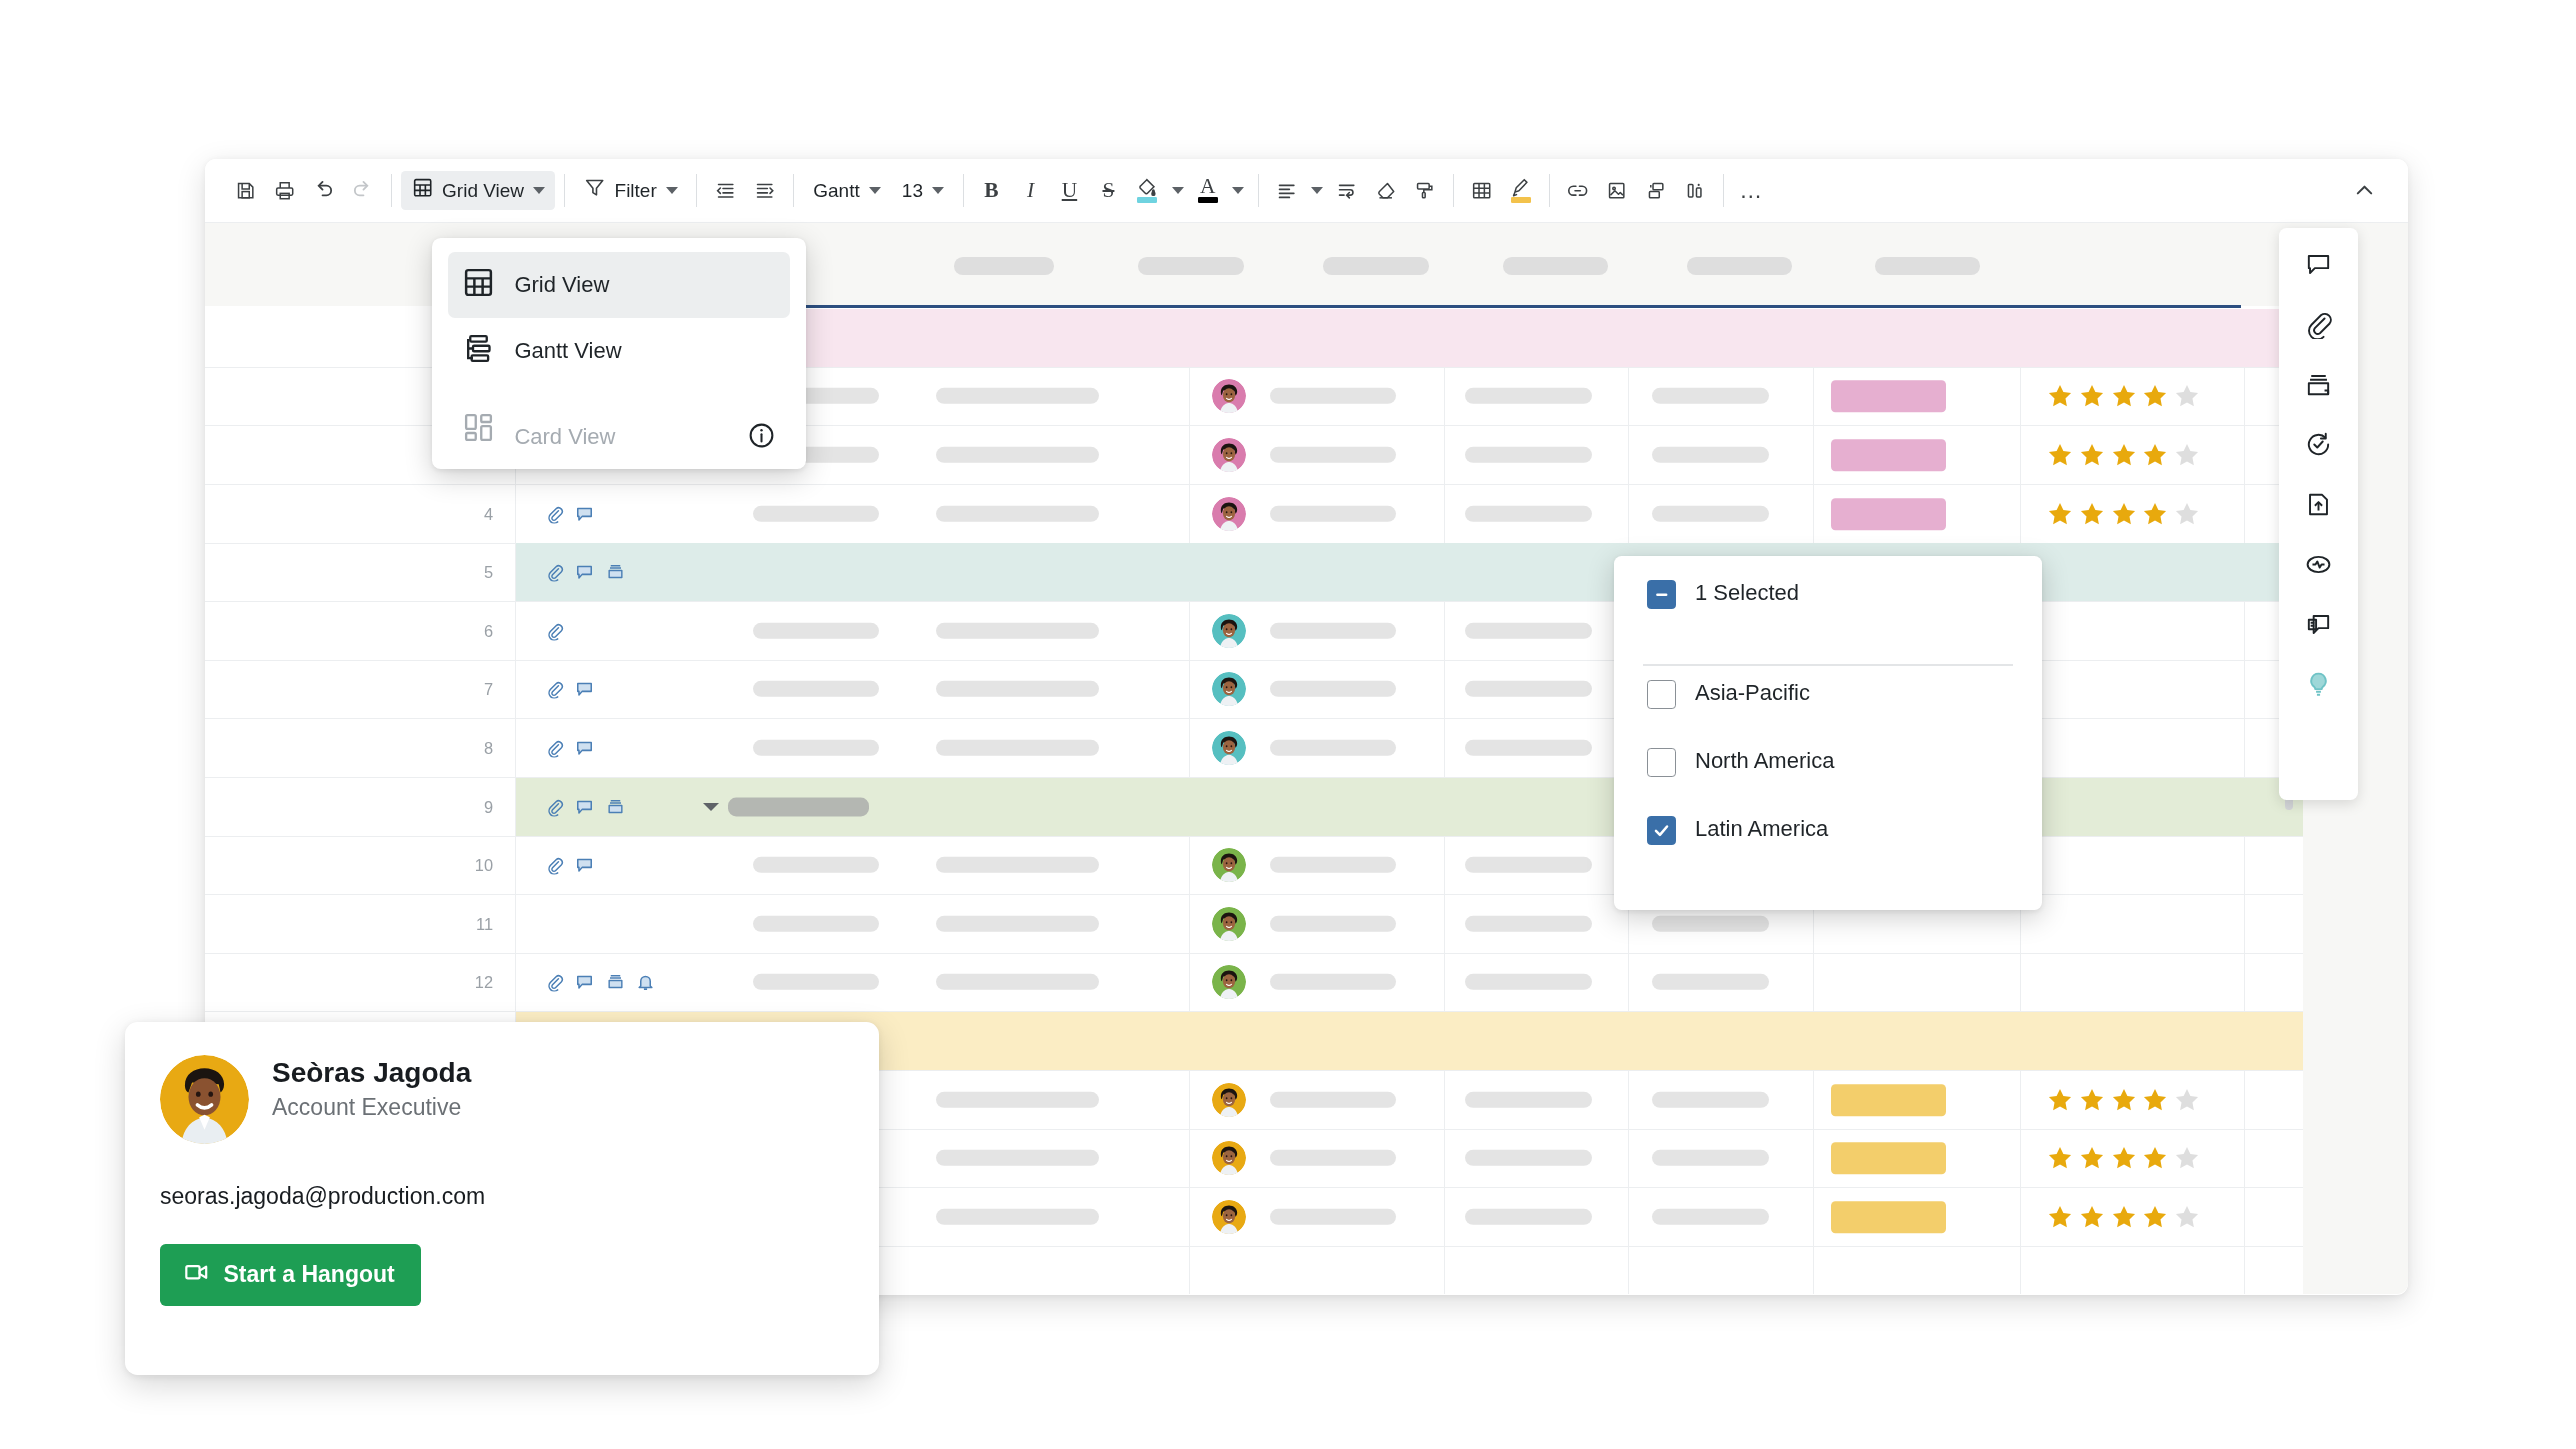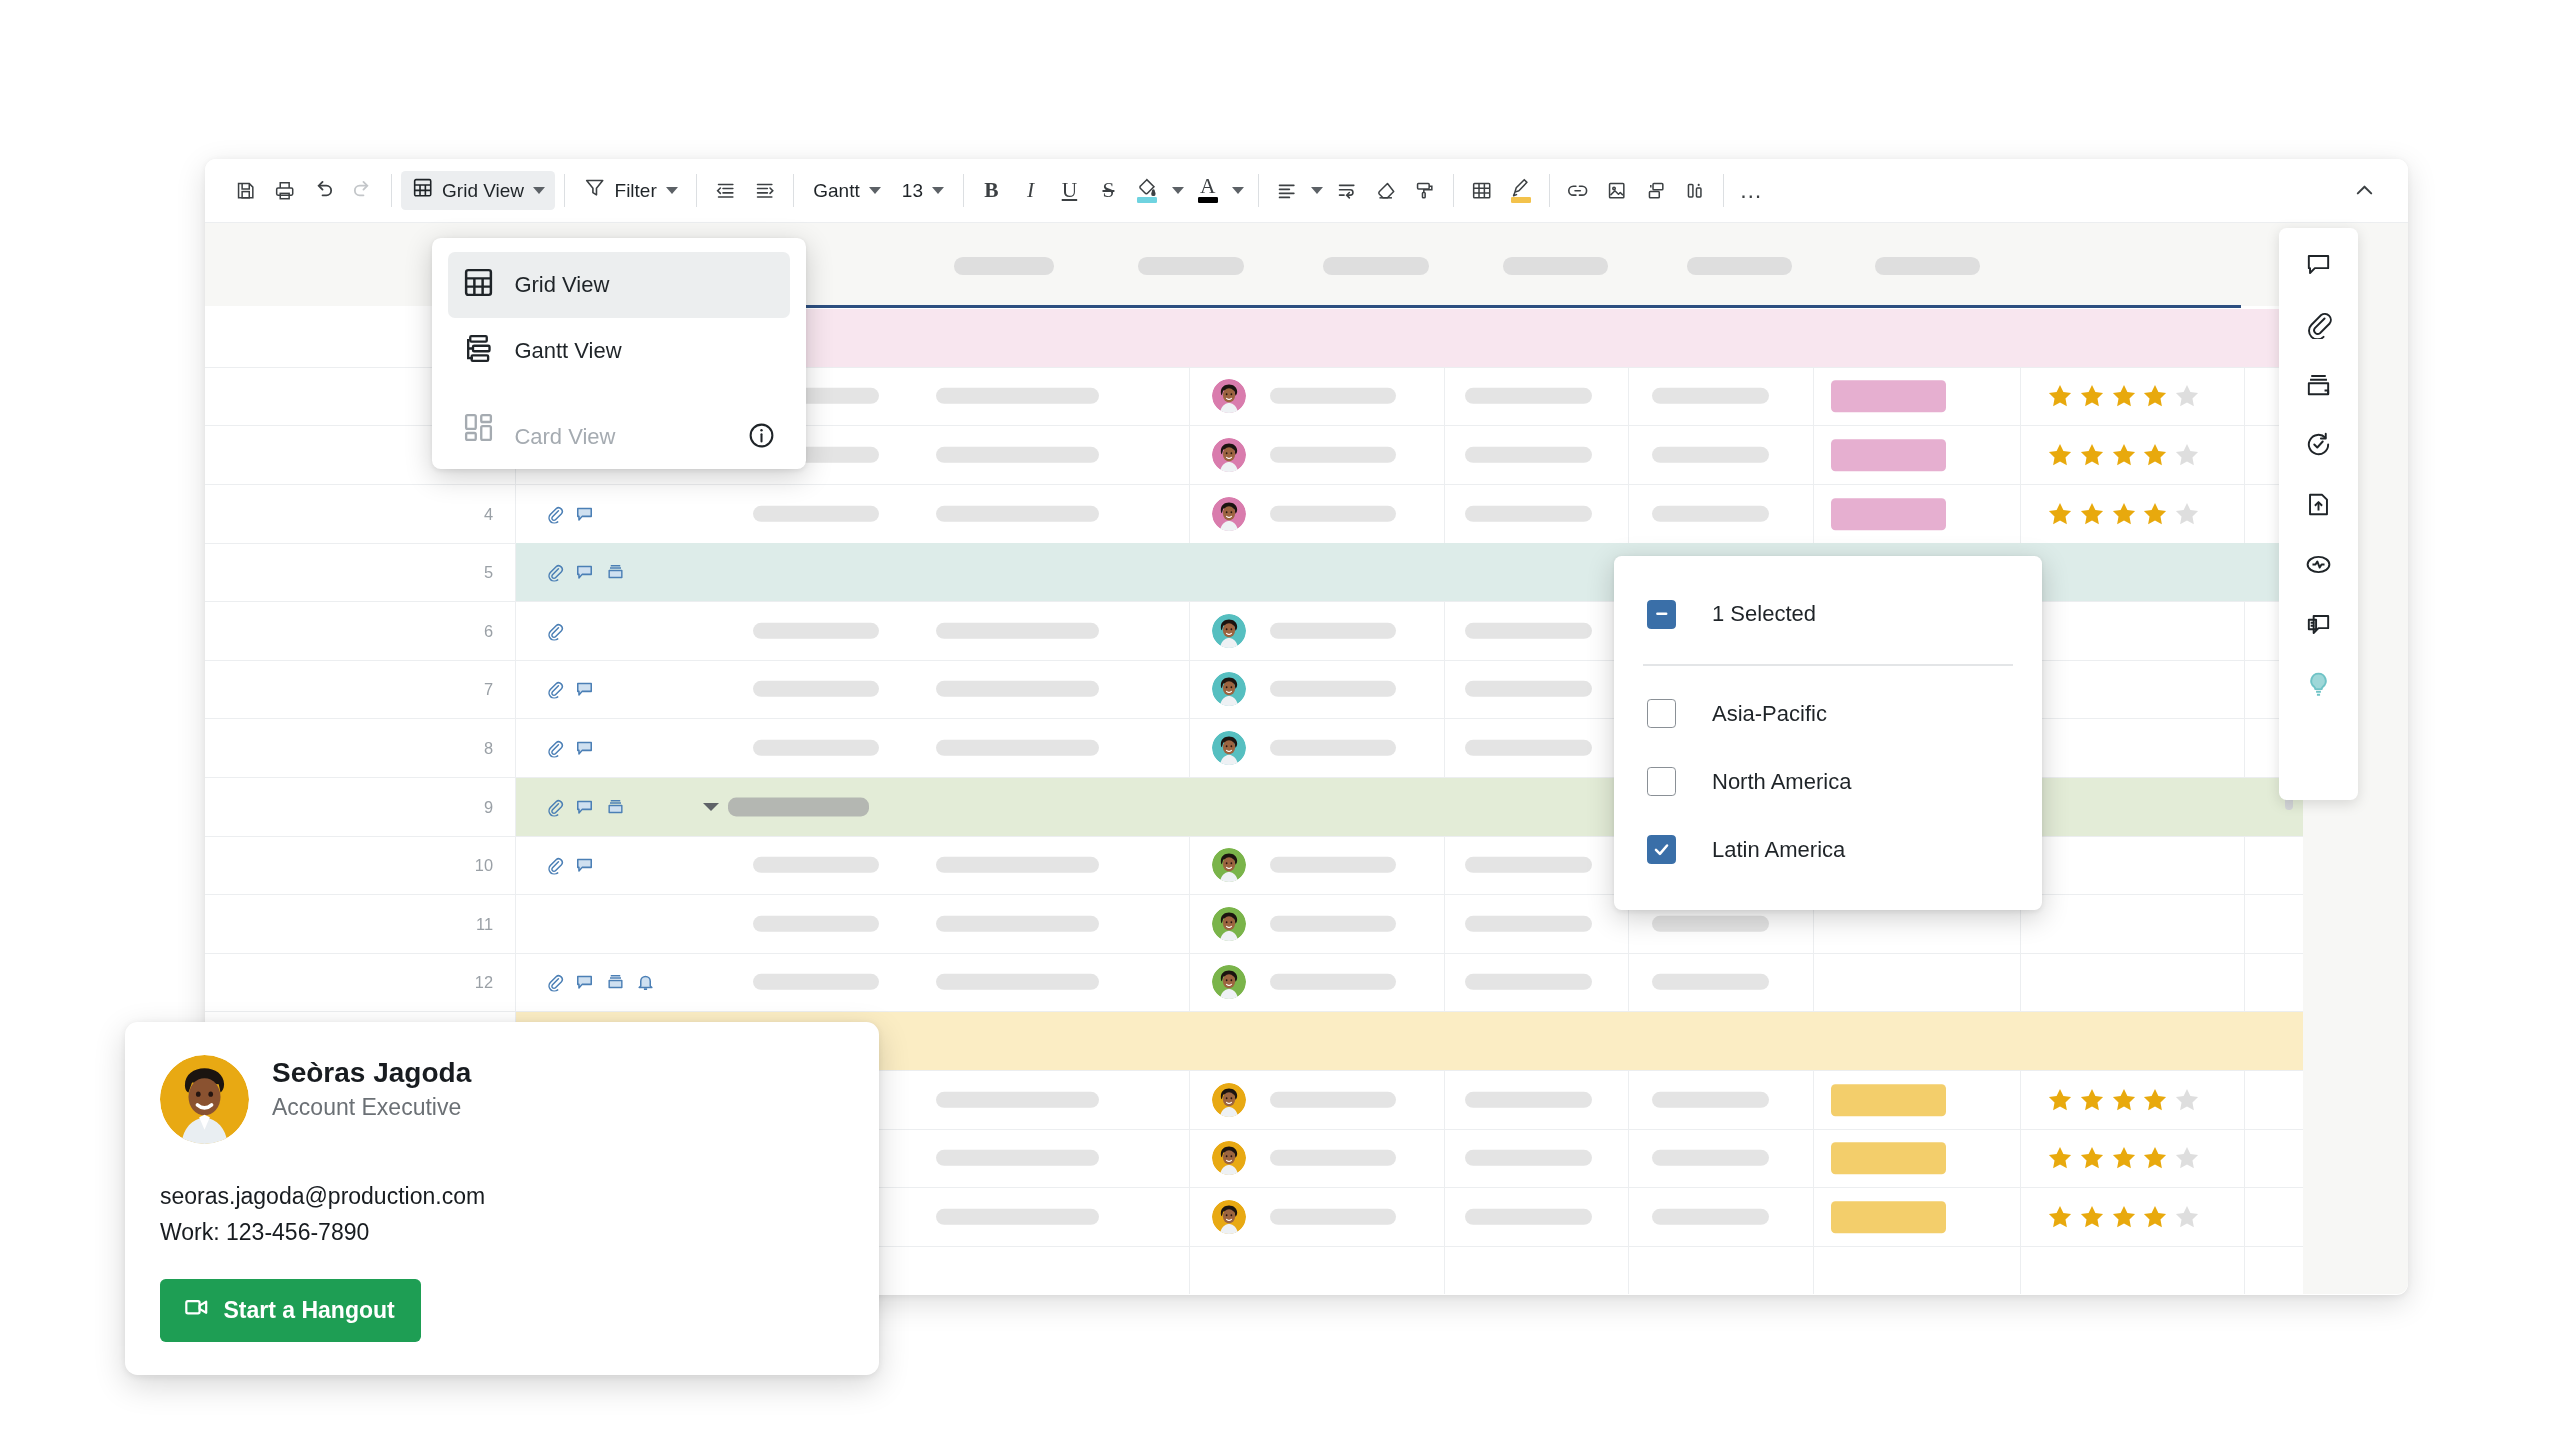--- a/index.html
+++ b/index.html
@@ -217,22 +217,22 @@
     position: absolute;
     left: 1614px; top: 556px;
     width: 428px;
     background: #ffffff;
     border-radius: 7.6px;
     box-shadow: 0 7.6px 28px rgba(0,0,0,0.19), 0 1.3px 5px rgba(0,0,0,0.07);
     padding: 24px 0 26.5px 0;
     z-index: 60;
   }
   .filter-opt {
-    display: flex; align-items: center;
-    gap: 36px;
+    display: flex; align-items: flex-start;
+    gap: 19px;
     height: 68px;
     padding: 0 33px;
     font-size: 22px; color: #1f2428;
     cursor: pointer;
   }
   .cbx {
     width: 29px; height: 29px;
     border-radius: 3.8px;
     border: 1.9px solid #8a9096;
     background: #ffffff;
@@ -1176,21 +1176,20 @@
         <path d="M24 100c2-18 12-28 26-30 14 2 24 12 26 30z" fill="#e9eef2"></path>
         <path d="M44 70 50 84 56 70l-6-3z" fill="#ffffff"></path>
       </svg>
     </div>
     <div>
       <div id="contact-name">Seòras Jagoda</div>
       <div id="contact-title">Account Executive</div>
     </div>
   </div>
   <div id="contact-email">seoras.jagoda@production.com</div>
-  <div id="contact-phone">Work: 123-456-7890</div>
   <button id="hangout-button">
     <span>
       <svg width="26.5" height="26.5" viewBox="0 0 24 24" fill="none" stroke="#ffffff" stroke-width="2" stroke-linejoin="round">
         <rect x="3" y="6.5" width="12" height="11" rx="1.4"></rect>
           <path d="M15 10.5l6-3.5v10l-6-3.5z"></path>
       </svg>
     </span>
     <span>Start a Hangout</span>
   </button>
 </div>

